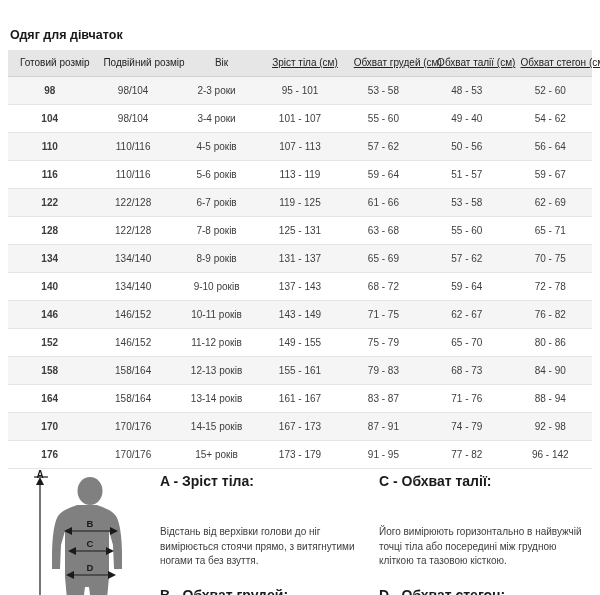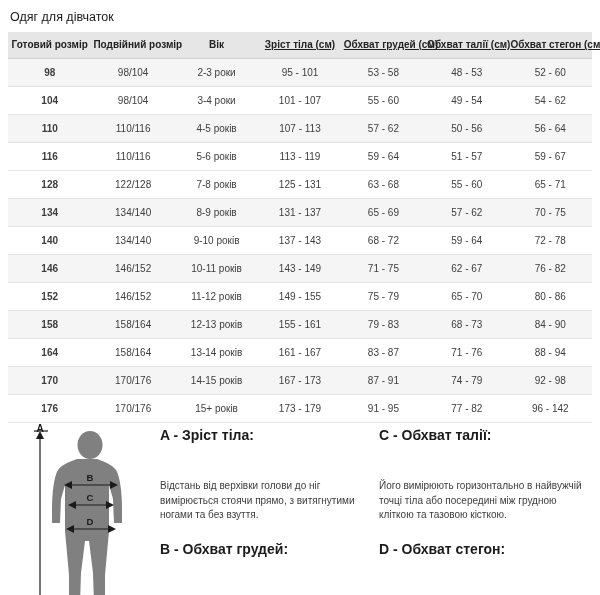--- a/index.html
+++ b/index.html
@@ -16,35 +16,35 @@
     font-size: 11px;
     position: relative;
     overflow: hidden;
   }
   .page {
     width: 600px;
     padding: 8px 8px 0 8px;
   }
   .page-title {
     font-size: 12.5px;
-    font-weight: normal;
+    font-weight: bold;
     color: #1a1a1a;
-    margin: 2px 0 8px 2px;
+    margin: 20px 0 8px 2px;
   }
   table.size-table {
     width: 584px;
     border-collapse: collapse;
     table-layout: fixed;
   }
   table.size-table thead th {
     background: #e6e6e6;
     font-size: 10px;
-    font-weight: bold;
+    font-weight: normal;
     color: #222222;
-    padding: 7px 2px 8px 2px;
+    padding: 7px 2px 8px 12px;
     text-align: center;
     border-bottom: 1px solid #d2d2d2;
     white-space: nowrap;
   }
   table.size-table thead th .hdr-underline {
     text-decoration: underline;
   }
   table.size-table tbody td {
     font-size: 10px;
     text-align: center;
@@ -145,40 +145,49 @@
           <td class="c4">53 - 58</td>
           <td class="c5">48 - 53</td>
           <td class="c6">52 - 60</td>
         </tr>
         <tr class="even">
           <td class="c0">104</td>
           <td class="c1">98/104</td>
           <td class="c2">3-4 роки</td>
           <td class="c3">101 - 107</td>
           <td class="c4">55 - 60</td>
-          <td class="c5">49 - 54</td>
+          <td class="c5">49 - 40</td>
           <td class="c6">54 - 62</td>
         </tr>
         <tr class="odd">
           <td class="c0">110</td>
           <td class="c1">110/116</td>
           <td class="c2">4-5 років</td>
           <td class="c3">107 - 113</td>
           <td class="c4">57 - 62</td>
           <td class="c5">50 - 56</td>
           <td class="c6">56 - 64</td>
         </tr>
         <tr class="even">
           <td class="c0">116</td>
           <td class="c1">110/116</td>
           <td class="c2">5-6 років</td>
           <td class="c3">113 - 119</td>
           <td class="c4">59 - 64</td>
           <td class="c5">51 - 57</td>
           <td class="c6">59 - 67</td>
+        </tr>
+        <tr class="odd">
+          <td class="c0">122</td>
+          <td class="c1">122/128</td>
+          <td class="c2">6-7 років</td>
+          <td class="c3">119 - 125</td>
+          <td class="c4">61 - 66</td>
+          <td class="c5">53 - 58</td>
+          <td class="c6">62 - 69</td>
         </tr>
         <tr class="even">
           <td class="c0">128</td>
           <td class="c1">122/128</td>
           <td class="c2">7-8 років</td>
           <td class="c3">125 - 131</td>
           <td class="c4">63 - 68</td>
           <td class="c5">55 - 60</td>
           <td class="c6">65 - 71</td>
         </tr>

